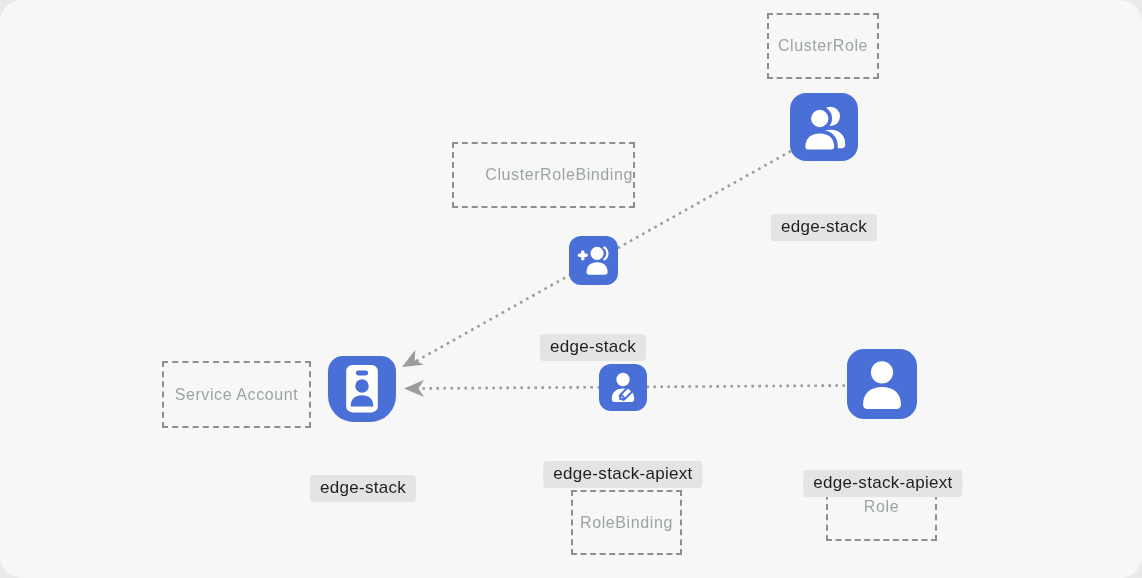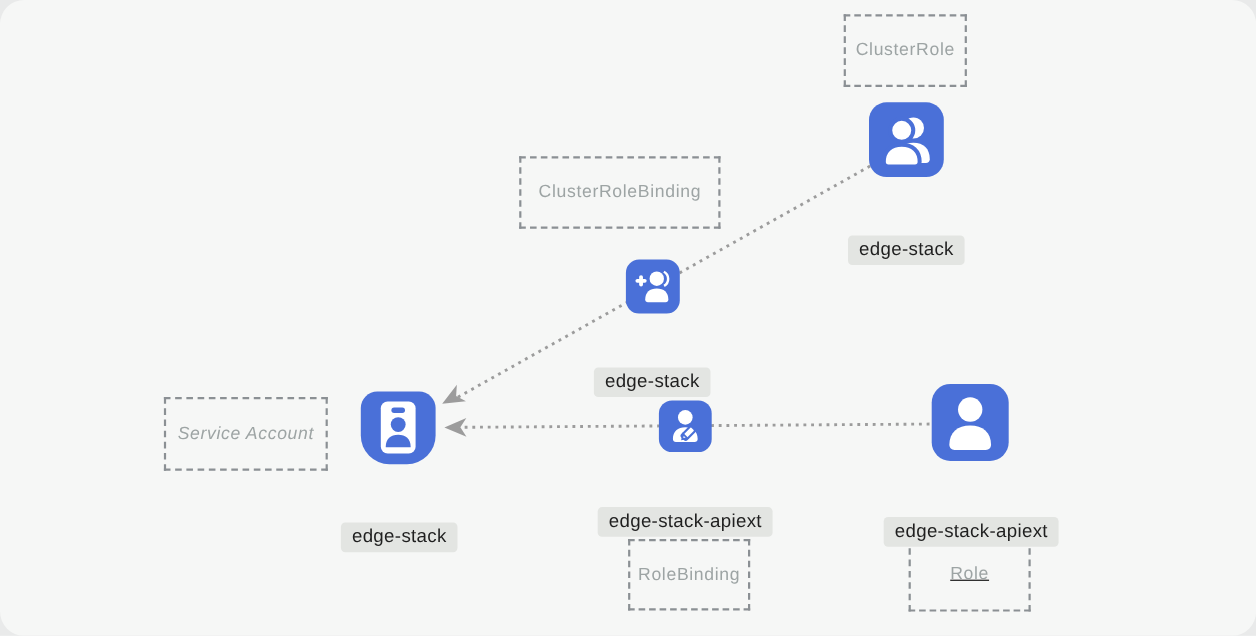--- a/index.html
+++ b/index.html
@@ -52,24 +52,24 @@
     font-size:17px;
     padding:3px 10px 4px;
     border-radius:4px;
     white-space:nowrap;
     z-index:3;
     letter-spacing:0.3px;
     margin-top:40px;
   }
   
   #box-clusterrole        {left:767px;top:13px; width:112px;height:66px;}
-  #box-clusterrolebinding {left:472px;top:142px;width:183px;height:66px;}
-  #box-serviceaccount     {left:149px;top:361px;width:149px;height:67px;font-style:italic;}
+  #box-clusterrolebinding {left:452px;top:142px;width:183px;height:66px;justify-content:flex-end;}
+  #box-serviceaccount     {left:162px;top:361px;width:149px;height:67px;}
   #box-rolebinding        {left:571px;top:490px;width:111px;height:65px;}
-  #box-role               {left:826px;top:488px;width:111px;height:68px;text-decoration:underline;}
+  #box-role               {left:826px;top:473px;width:111px;height:68px;}
 
   #icon-clusterrole        {left:790px;top:93px; width:68px;height:68px;border-radius:16px;}
   #icon-clusterrolebinding {left:569px;top:236px;width:49px;height:49px;border-radius:12px;}
   #icon-serviceaccount     {left:328px;top:356px;width:68px;height:66px;border-radius:15px 15px 26px 26px;}
   #icon-rolebinding        {left:599px;top:364px;width:48px;height:47px;border-radius:12px;}
   #icon-role               {left:847px;top:349px;width:70px;height:70px;border-radius:17px;}
 
   #label-clusterrole        {left:824px;top:174px;}
   #label-clusterrolebinding {left:593px;top:294px;}
   #label-serviceaccount     {left:363px;top:435px;}

